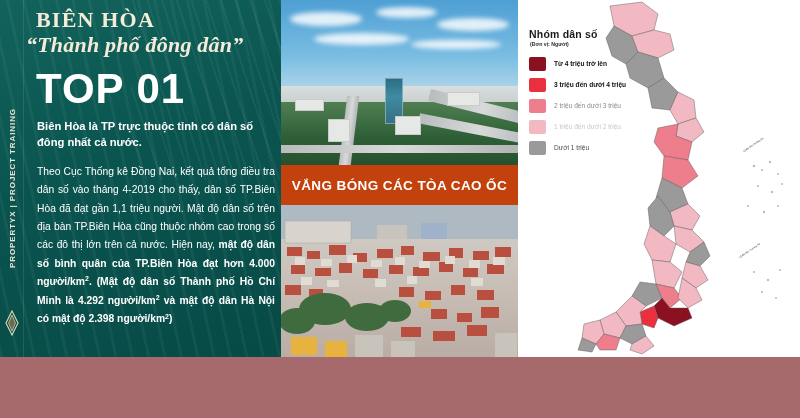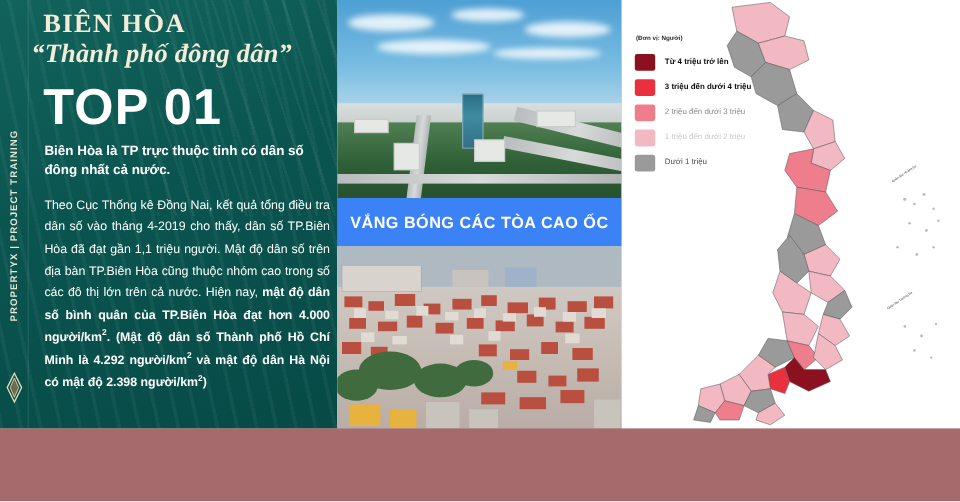--- a/index.html
+++ b/index.html
@@ -96,21 +96,21 @@
   }
   .tower {
     position:absolute; left:44%; top:47%; width:7.5%; height:28%;
     background: linear-gradient(180deg, #2a6e86 0%, #3f8ba0 40%, #356f86 100%);
     border: 1px solid rgba(255,255,255,0.35);
   }
   .lowbuild { position:absolute; background: #e6e8e6; border:1px solid rgba(0,0,0,0.12); }
 
   .photo-caption {
     position:absolute; left:0; top:165px; width:237px; height:40px;
-    background:#3b82f6; display:flex; align-items:center; justify-content:center;
+    background:#c2410c; display:flex; align-items:center; justify-content:center;
   }
   .photo-caption span {
     font-size: 13.5px; font-weight: bold; color:#fff; letter-spacing: 0.4px;
   }
 
   .photo-bot { position:absolute; left:0; top:205px; width:237px; height:152px; overflow:hidden; background:#cfcac4; }
   .urban-bg {
     position:absolute; inset:0;
     background: linear-gradient(180deg, #b9c3c9 0%, #cfc9c3 22%, #c6bcb4 60%, #b9ada6 100%);
   }
@@ -258,20 +258,21 @@
           <rect x="110" y="136" width="24" height="16"></rect>
           <rect x="214" y="128" width="22" height="24"></rect>
         </g>
       </svg>
     </div>
   </div>
 
   <div class="map-panel">
 
     <div class="legend">
+      <div class="legend-title">Nhóm dân số</div>
       <div class="legend-sub">(Đơn vị: Người)</div>
       <div class="legend-rows">
         <div class="legend-row">
           <span class="swatch" style="background:#8b1020"></span>
           <span class="legend-label" style="color:#111;font-weight:bold">Từ 4 triệu trở lên</span>
         </div>
         <div class="legend-row">
           <span class="swatch" style="background:#ea2f3e"></span>
           <span class="legend-label" style="color:#111;font-weight:bold">3 triệu đến dưới 4 triệu</span>
         </div>

